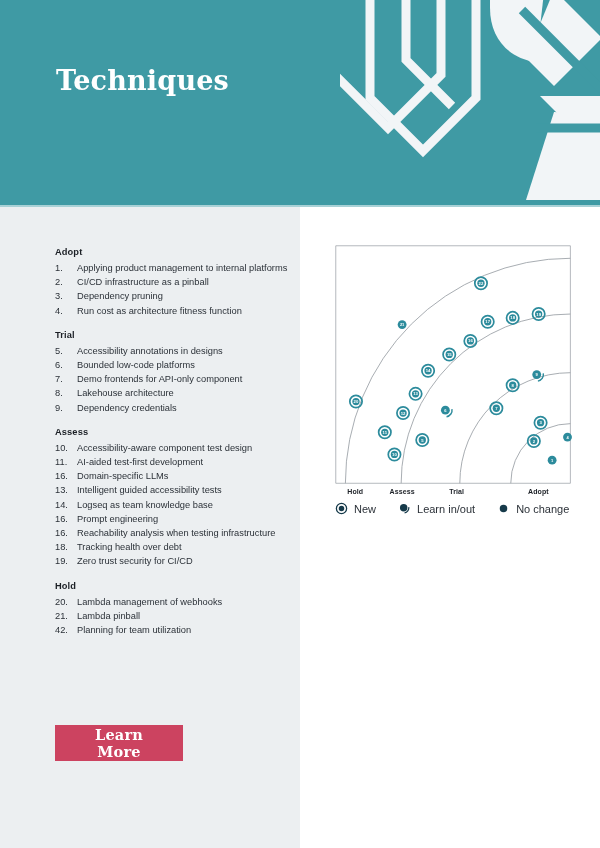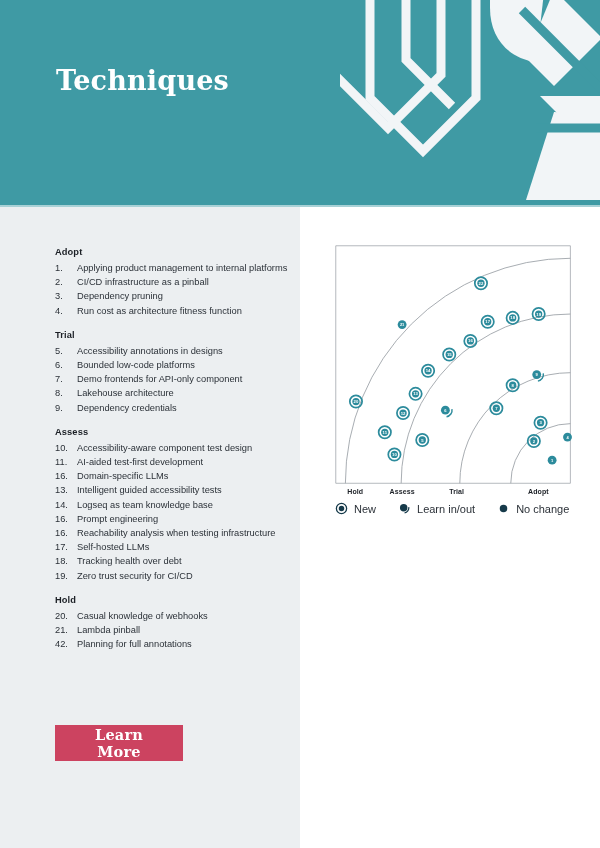--- a/index.html
+++ b/index.html
@@ -253,45 +253,41 @@
         </div>
         <div class="blip-row">
           <span class="blip-num">16.</span>
           <span class="blip-label">Prompt engineering</span>
         </div>
         <div class="blip-row">
           <span class="blip-num">16.</span>
           <span class="blip-label">Reachability analysis when testing infrastructure</span>
         </div>
         <div class="blip-row">
-          <span class="blip-num">17.</span>
-          <span class="blip-label">Self-hosted LLMs</span>
-        </div>
-        <div class="blip-row">
           <span class="blip-num">18.</span>
           <span class="blip-label">Tracking health over debt</span>
         </div>
         <div class="blip-row">
           <span class="blip-num">19.</span>
           <span class="blip-label">Zero trust security for CI/CD</span>
         </div>
       </div>
       <div class="ring-group">
         <div class="ring-title">Hold</div>
         <div class="blip-row">
           <span class="blip-num">20.</span>
-          <span class="blip-label">Casual knowledge of webhooks</span>
+          <span class="blip-label">Lambda management of webhooks</span>
         </div>
         <div class="blip-row">
           <span class="blip-num">21.</span>
           <span class="blip-label">Lambda pinball</span>
         </div>
         <div class="blip-row">
           <span class="blip-num">42.</span>
-          <span class="blip-label">Planning for full annotations</span>
+          <span class="blip-label">Planning for team utilization</span>
         </div>
       </div>
     </div>
   <button class="learn-more">Learn More</button>
 </div>
 
 <div class="right-panel">
   <div class="radar">
     <svg id="radar-svg" viewBox="0 0 260 260" width="250" height="250">
         <path d="M 188 253 A 62 62 0 0 1 250 191" fill="none" stroke="#9aa0a6" stroke-width="0.9"></path>

